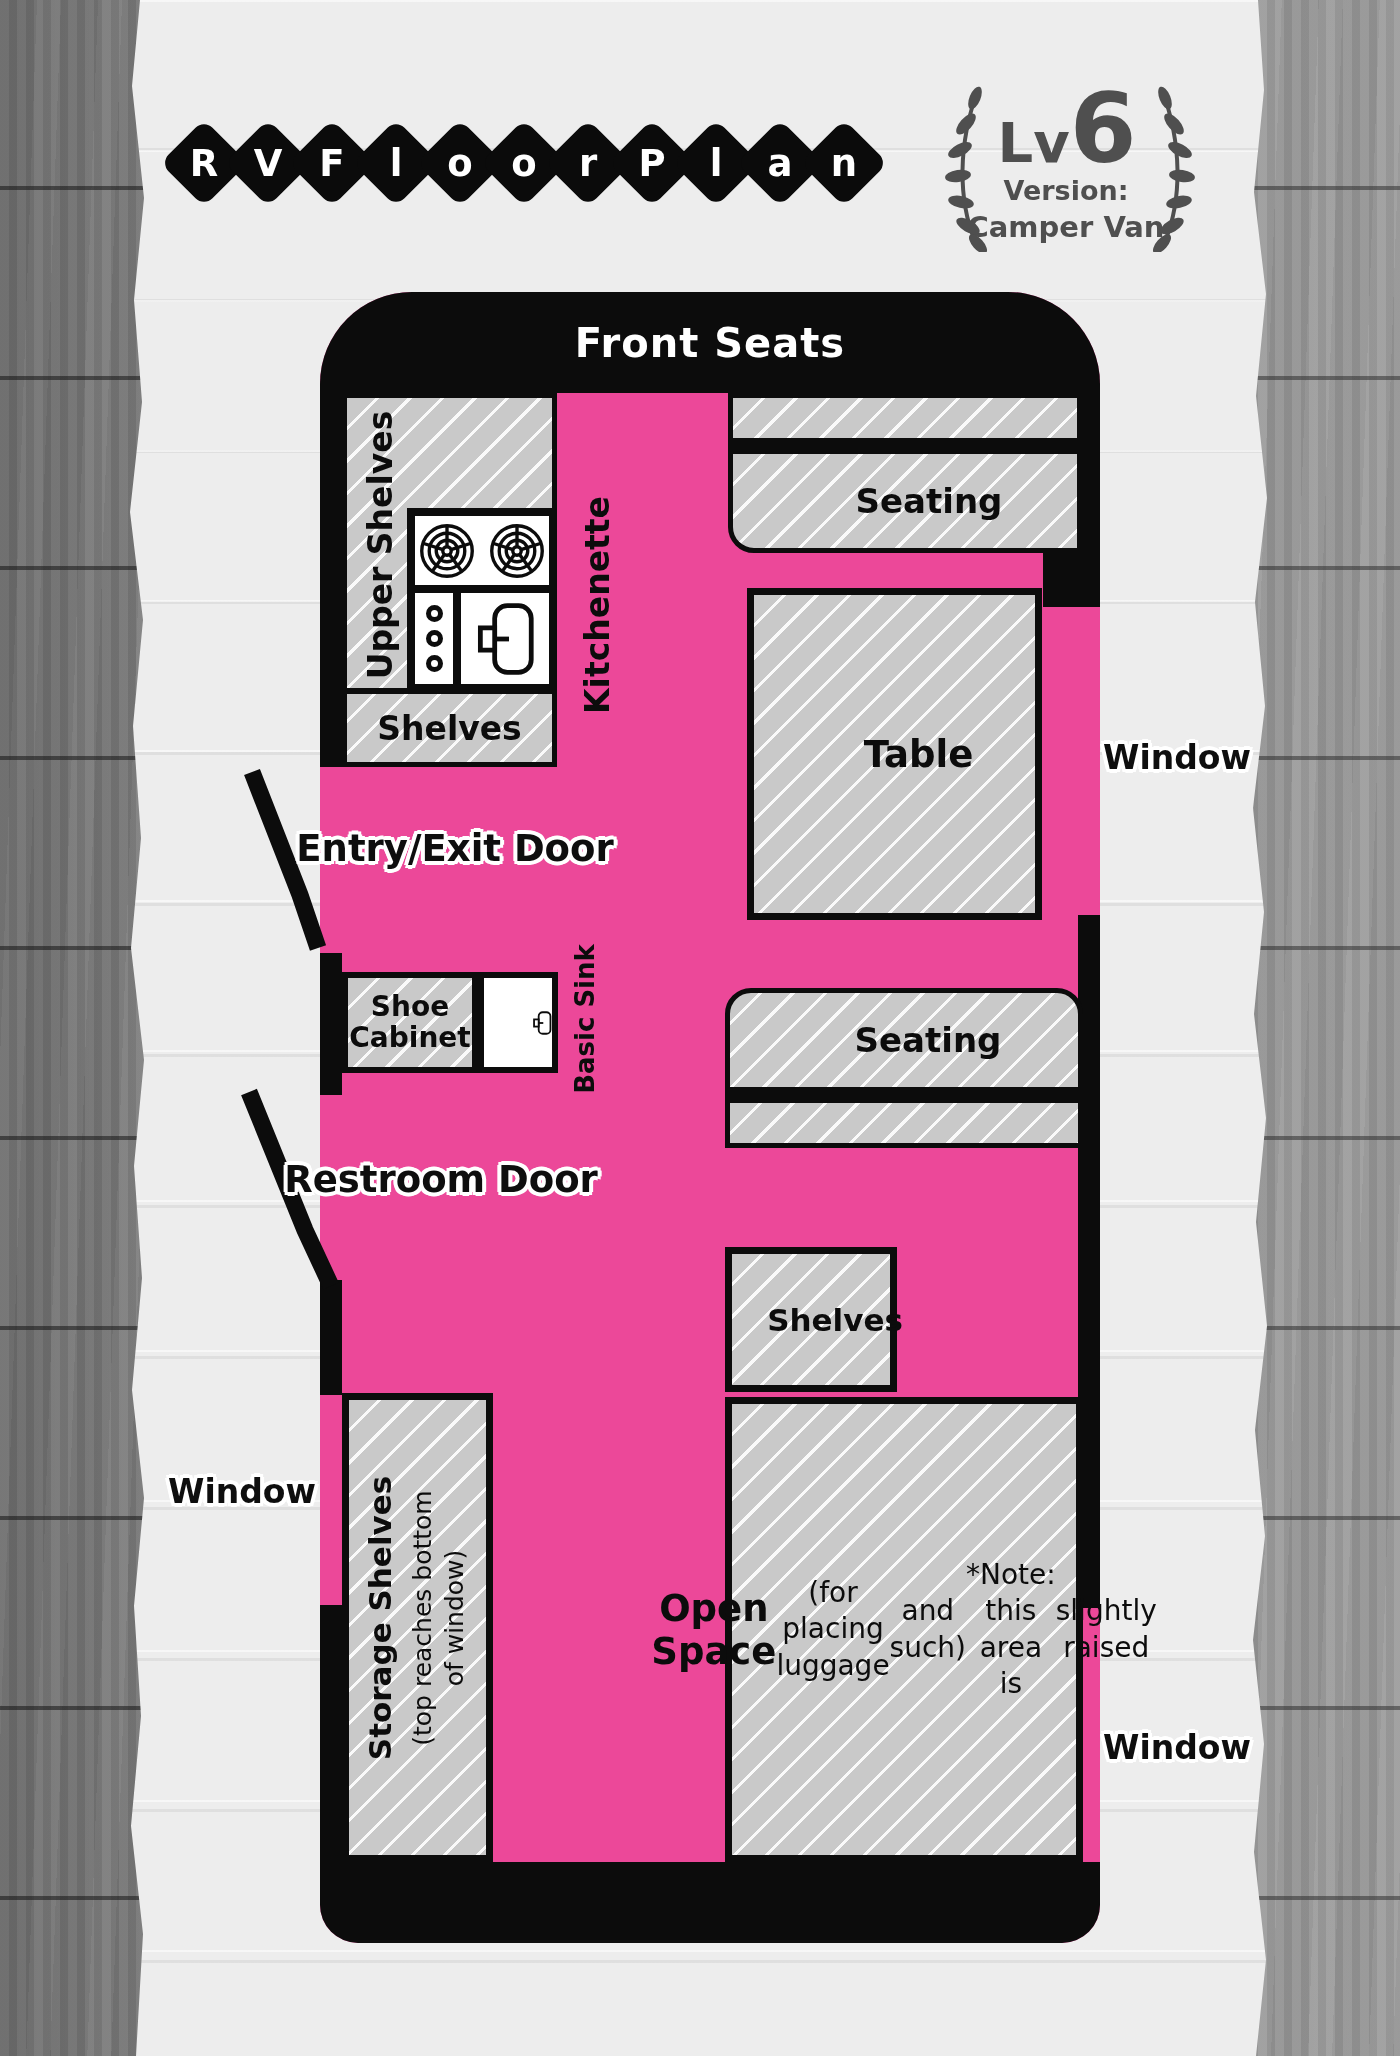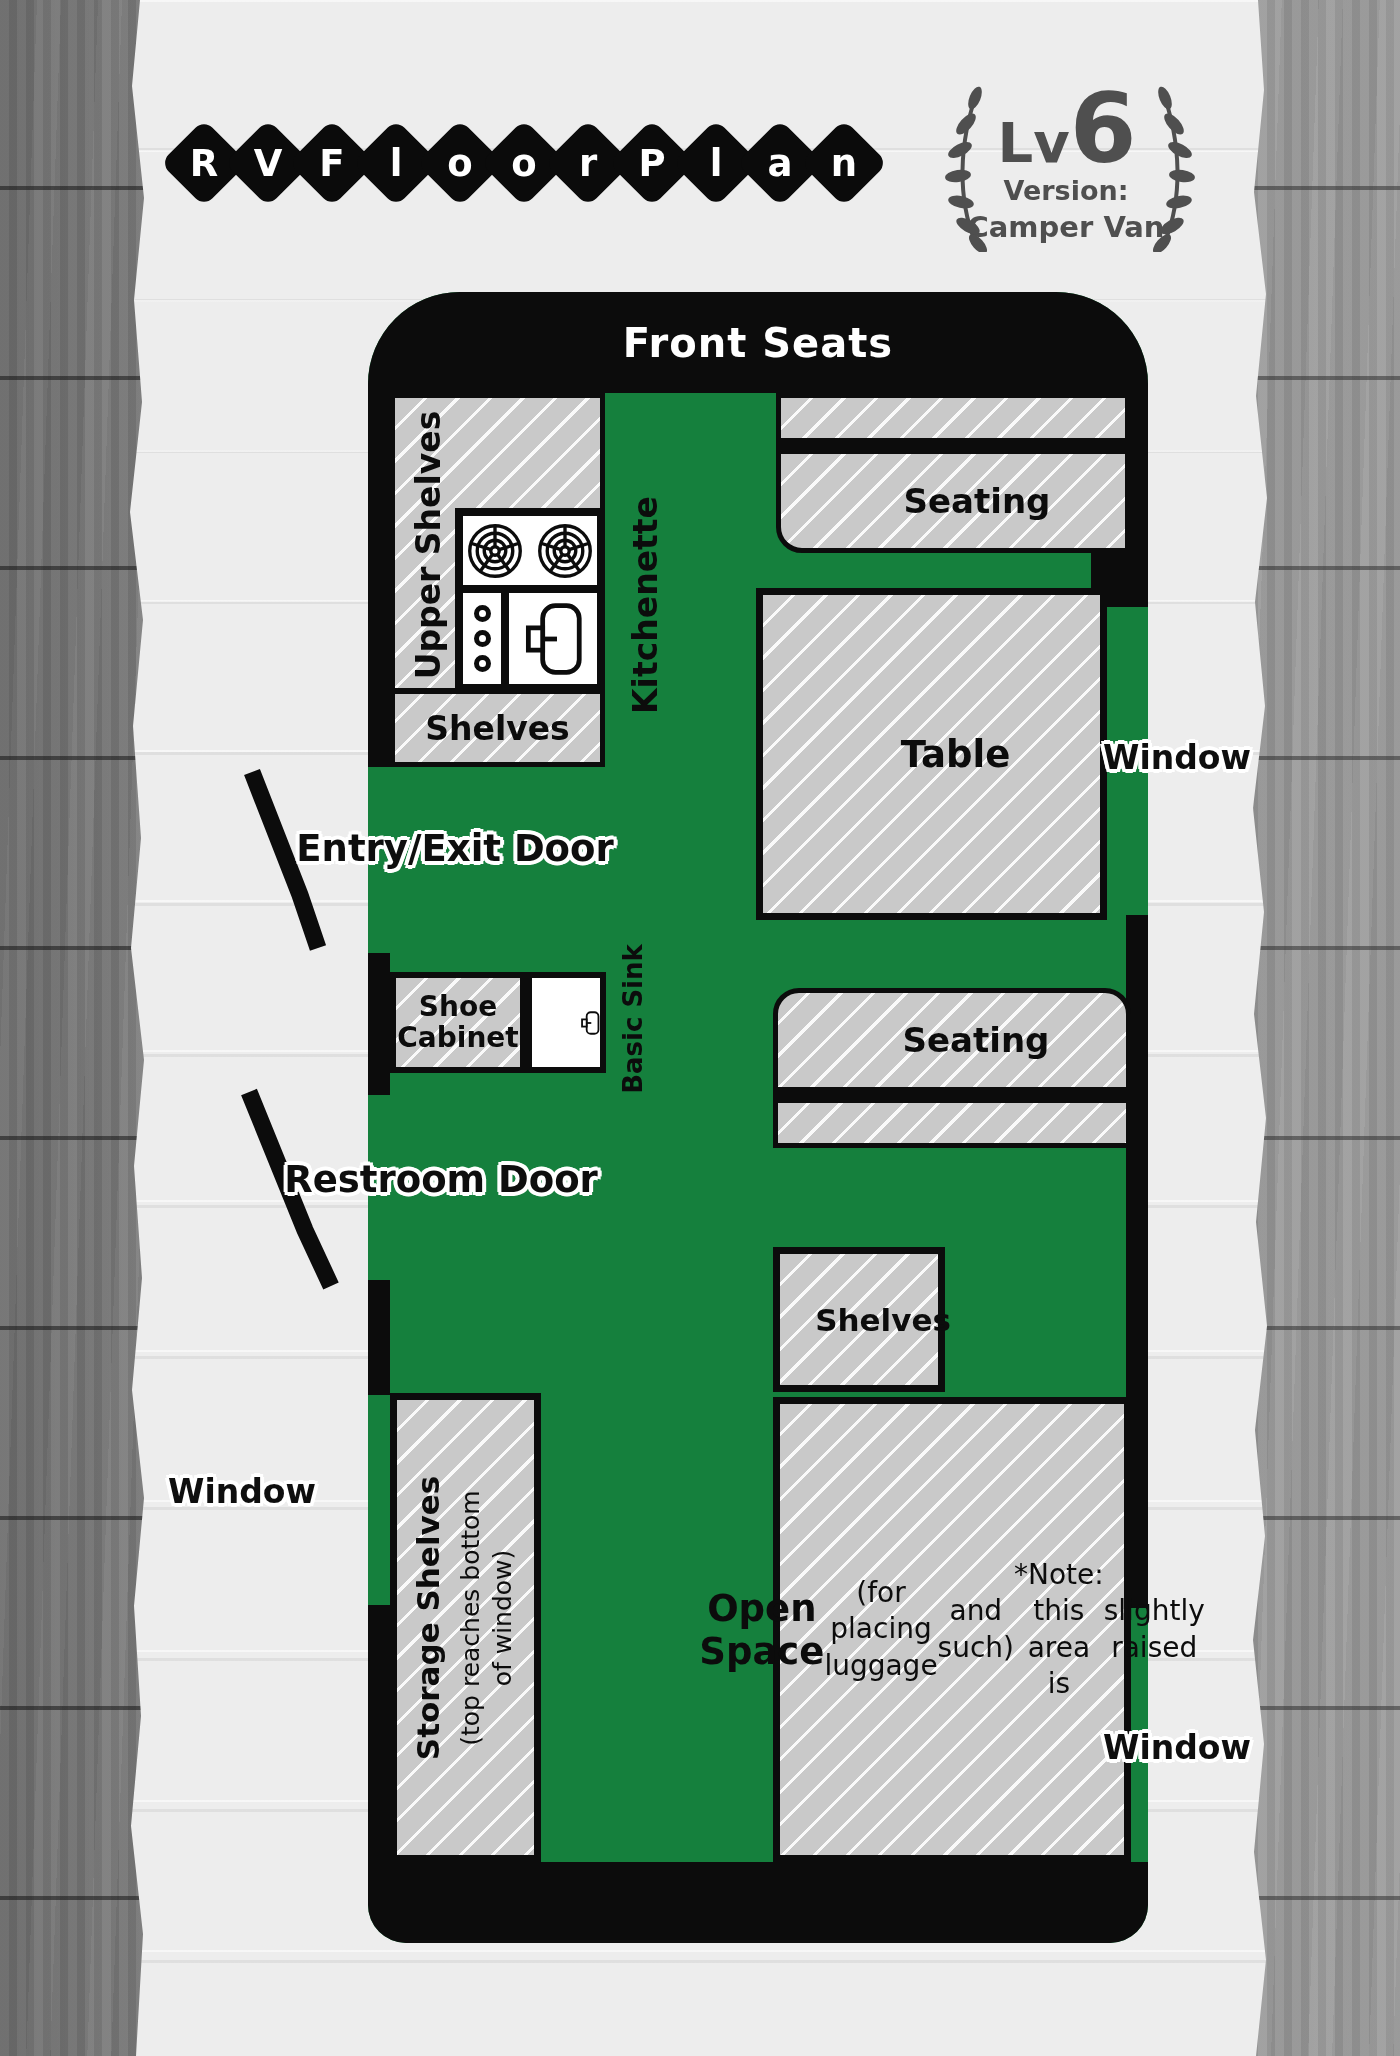--- a/index.html
+++ b/index.html
@@ -44,22 +44,22 @@
   .badge .lvrow{display:flex;align-items:baseline;justify-content:center;line-height:.95;}
   .badge .lv{font-size:56px;font-weight:bold;}
   .badge .num{font-size:96px;font-weight:bold;letter-spacing:-2px;}
   .badge .version{font-size:27px;font-weight:bold;margin-top:0px;}
   .badge .camper{font-size:29px;font-weight:bold;margin-top:4px;}
   .laurel{position:absolute;top:2px;width:50px;height:166px;}
   .laurel.left{left:12px;}
   .laurel.right{right:4px;transform:scaleX(-1);}
 
   
-  .van{position:absolute;left:320px;top:292px;width:780px;height:1651px;background:#15803d;
-       border-radius:92px 92px 38px 38px;margin-left:48px;}
+  .van{position:absolute;left:320px;top:292px;width:780px;height:1651px;background:#ec4899;
+       border-radius:92px 92px 38px 38px;}
   .blk{position:absolute;background:#0c0c0c;}
   .front-band{position:absolute;left:0;top:0;width:780px;height:101px;background:#0c0c0c;
     border-radius:92px 92px 0 0;display:flex;align-items:center;justify-content:center;}
   .front-band span{color:#fff;font-size:40px;font-weight:bold;letter-spacing:1px;}
   .bottom-band{position:absolute;left:0;top:1570px;width:780px;height:81px;background:#0c0c0c;
     border-radius:0 0 38px 38px;}
 
   .hatch{background-color:#c9c9c9;
     background-image:repeating-linear-gradient(135deg, transparent 0 20px, rgba(255,255,255,.9) 20px 23px);
     border:5px solid #0c0c0c;box-sizing:border-box;}
@@ -83,21 +83,21 @@
   .k-shelves{position:absolute;left:0;right:0;top:296px;bottom:0;display:flex;align-items:center;justify-content:center;}
 
   
   .seat1{position:absolute;left:408px;top:101px;width:354px;}
   .seat2{position:absolute;left:405px;top:696px;width:358px;}
   .seat-band{height:50px;}
   .seat-div{height:6px;background:#0c0c0c;}
   .seat-main1{height:104px;border-radius:0 0 0 26px;}
   .seat-main2{height:104px;border-radius:26px 26px 0 0;}
 
-  .table-box{position:absolute;left:388px;top:296px;width:351px;height:332px;}
+  .table-box{position:absolute;left:427px;top:296px;width:295px;height:332px;}
   .shelves2{position:absolute;left:405px;top:955px;width:172px;height:145px;}
   .openspace{position:absolute;left:405px;top:1105px;width:358px;height:465px;
     display:flex;flex-direction:row;align-items:center;justify-content:center;text-align:center;}
   .openspace .t{font-size:37px;font-weight:bold;color:#0c0c0c;}
   .openspace .l{font-size:28px;color:#0c0c0c;line-height:1.3;}
   .shoe{position:absolute;left:22px;top:680px;width:136px;height:101px;
     display:flex;flex-direction:column;align-items:center;justify-content:center;line-height:1.08;}
   .shoe span{font-size:28px;font-weight:bold;color:#0c0c0c;}
   .sinkbox{position:absolute;left:158px;top:680px;width:80px;height:101px;background:#fff;
     border:6px solid #0c0c0c;box-sizing:border-box;}

